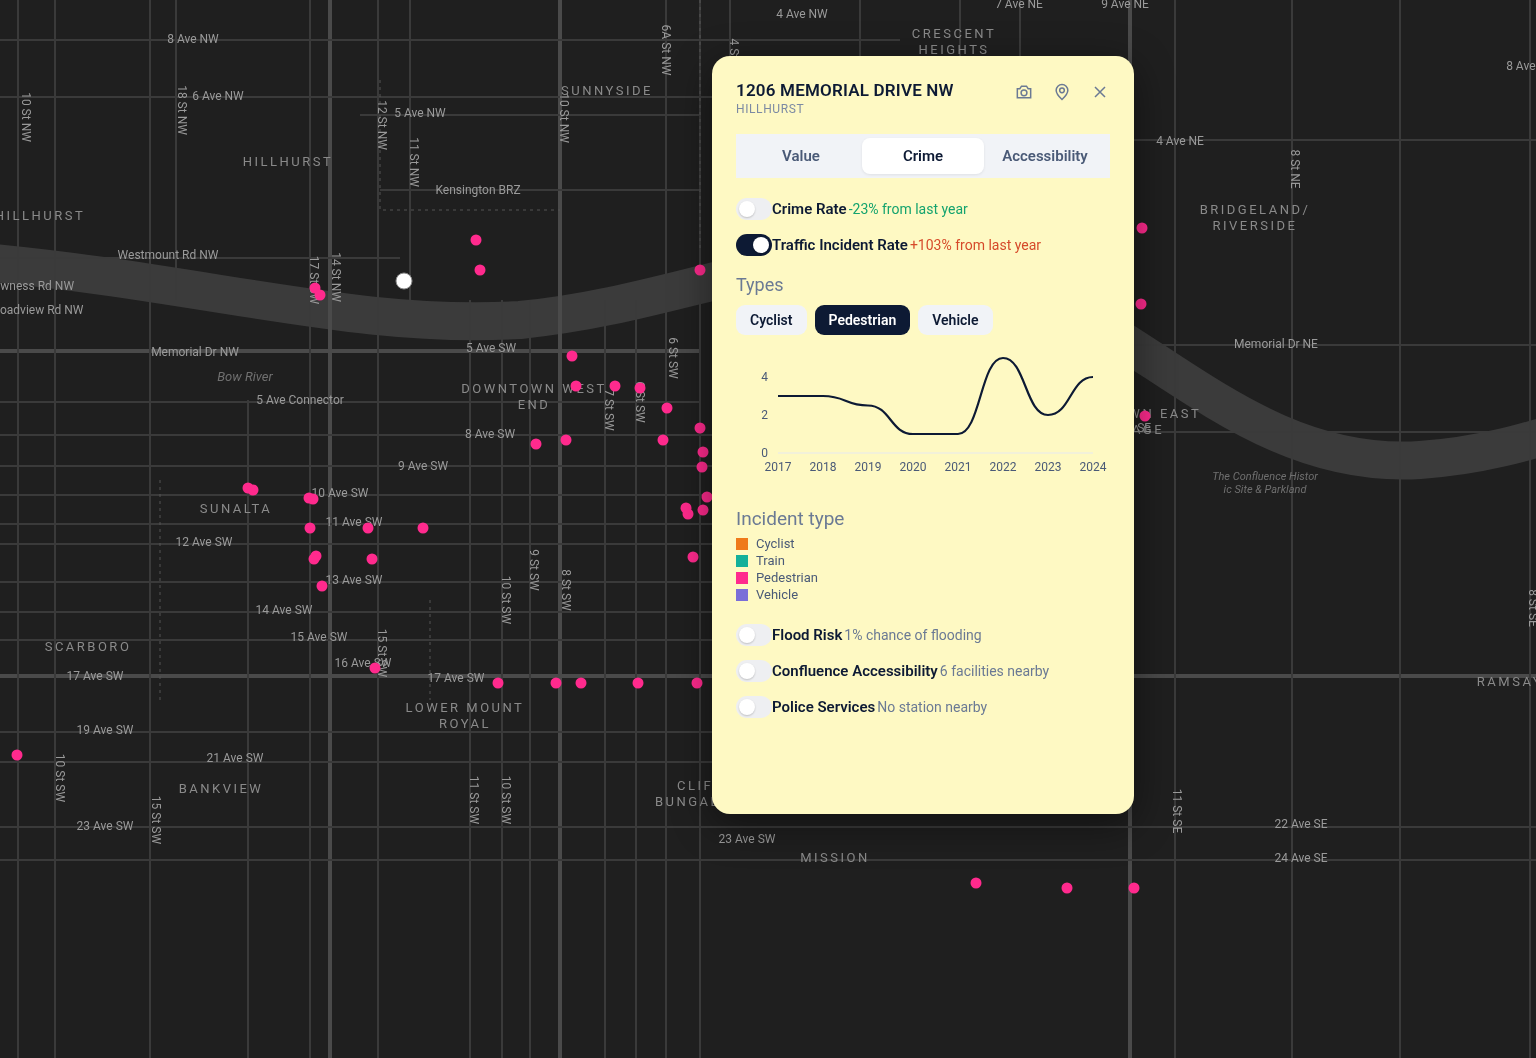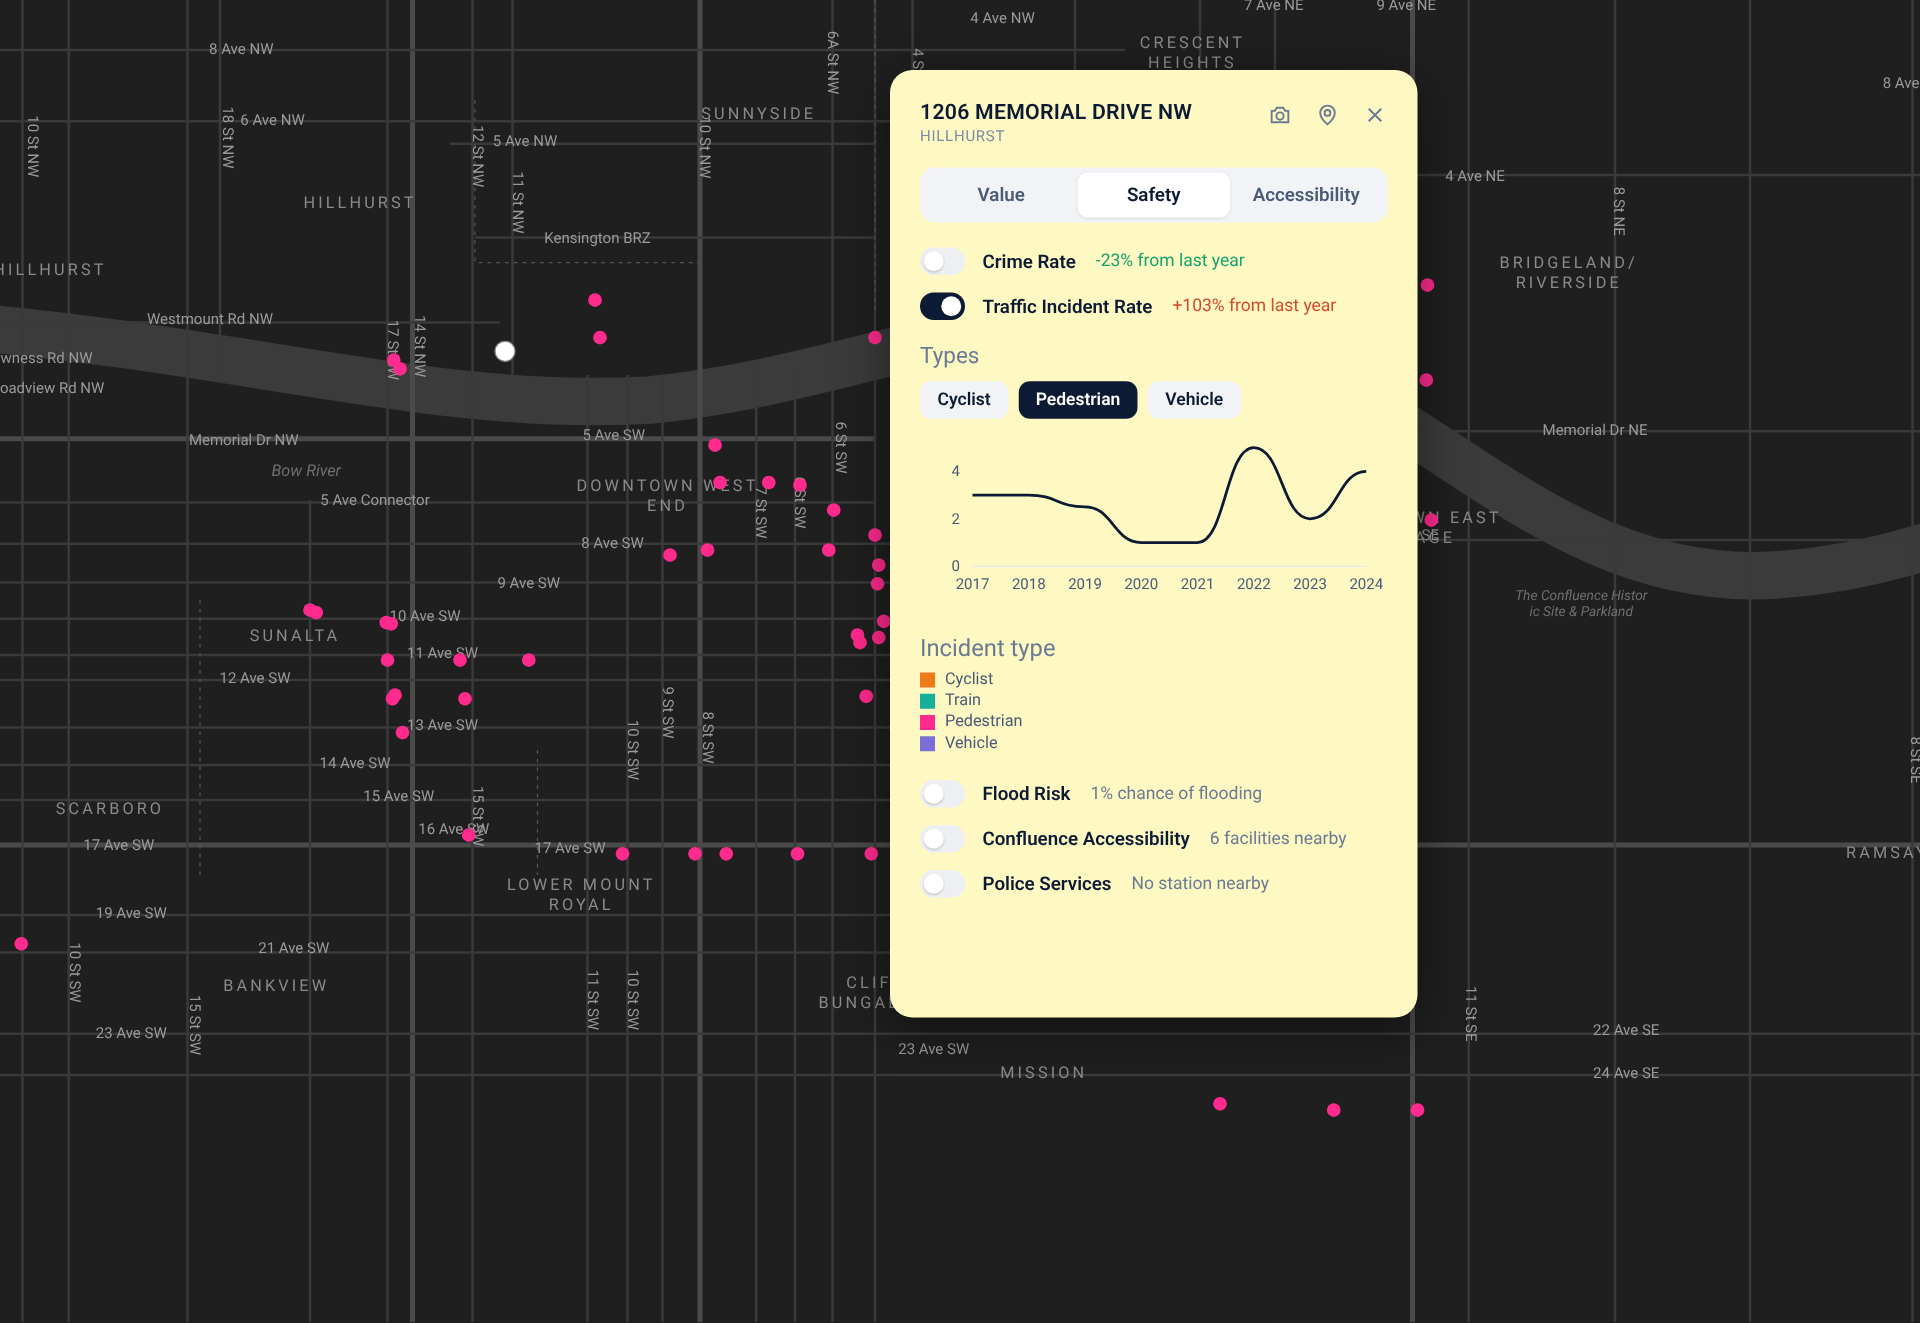--- a/index.html
+++ b/index.html
@@ -28,26 +28,26 @@
     display: flex; flex-direction: column;
   }
   .panel-header { display: flex; align-items: flex-start; }
   .addr-block { flex: 1; }
   .addr { font-size: 17px; font-weight: 600; color: #0d1a34; letter-spacing: .2px; }
   .hood { font-size: 12px; color: #7c8aa3; letter-spacing: .6px; margin-top: 2px; }
   .hdr-icons { display: flex; gap: 18px; align-items: center; margin-top: 2px; }
   .hdr-icon { width: 20px; height: 20px; color: #6b7a94; cursor: pointer; }
   .hdr-icon svg { width: 20px; height: 20px; stroke: currentColor; fill: none; stroke-width: 1.8; }
 
-  .tabs { margin-top: 18px; background: #f1f3f7; border-radius: 12px; padding: 4px; display: flex; }
+  .tabs { margin-top: 18px; background: #f1f3f7; border-radius: 0; padding: 4px; display: flex; }
   .tab { flex: 1; text-align: center; padding: 9px 0; font-size: 15px; font-weight: 600; color: #4a5a77; border-radius: 8px; cursor: pointer; }
   .tab.active { background: #fff; color: #0d1a34; box-shadow: 0 1px 3px rgba(0,0,0,.08); }
 
   .metrics { margin-top: 20px; display: flex; flex-direction: column; gap: 14px; }
-  .metric-row { display: flex; align-items: center; gap: 14px; }
+  .metric-row { display: flex; align-items: center; }
   .toggle { width: 36px; height: 22px; border-radius: 11px; background: #eeeff2; position: relative; flex: none; cursor: pointer; }
   .toggle .knob { position: absolute; width: 16px; height: 16px; border-radius: 50%; background: #fff; top: 3px; left: 3px; box-shadow: 0 1px 2px rgba(0,0,0,.2); transition: left .15s; }
   .toggle.on { background: #0d1a34; }
   .toggle.on .knob { left: 17px; }
   .metric-label { font-size: 15px; font-weight: 600; color: #0d1a34; }
   .metric-detail { font-size: 14px; color: #6b7a94; margin-left: 2px; }
   .metric-detail.pos { color: #14a36e; }
   .metric-detail.neg { color: #d64a2a; }
 
   .section-label { font-size: 18px; color: #6b7a94; margin-top: 18px; }
@@ -301,21 +301,21 @@
       <span class="hdr-icon">
         <svg viewBox="0 0 24 24">
             <path d="M6 6l12 12M18 6L6 18"></path>
           </svg>
       </span>
     </div>
   </div>
 
   <div class="tabs" id="tabs">
       <div class="tab">Value</div>
-      <div class="tab active">Safety</div>
+      <div class="tab active">Crime</div>
       <div class="tab">Accessibility</div>
     </div>
 
   <div class="metrics" id="metrics-upper">
       <div class="metric-row">
         <div class="toggle">
           <div class="knob"></div>
         </div>
         <span class="metric-label">Crime Rate</span>
         <span class="metric-detail pos">-23% from last year</span>

